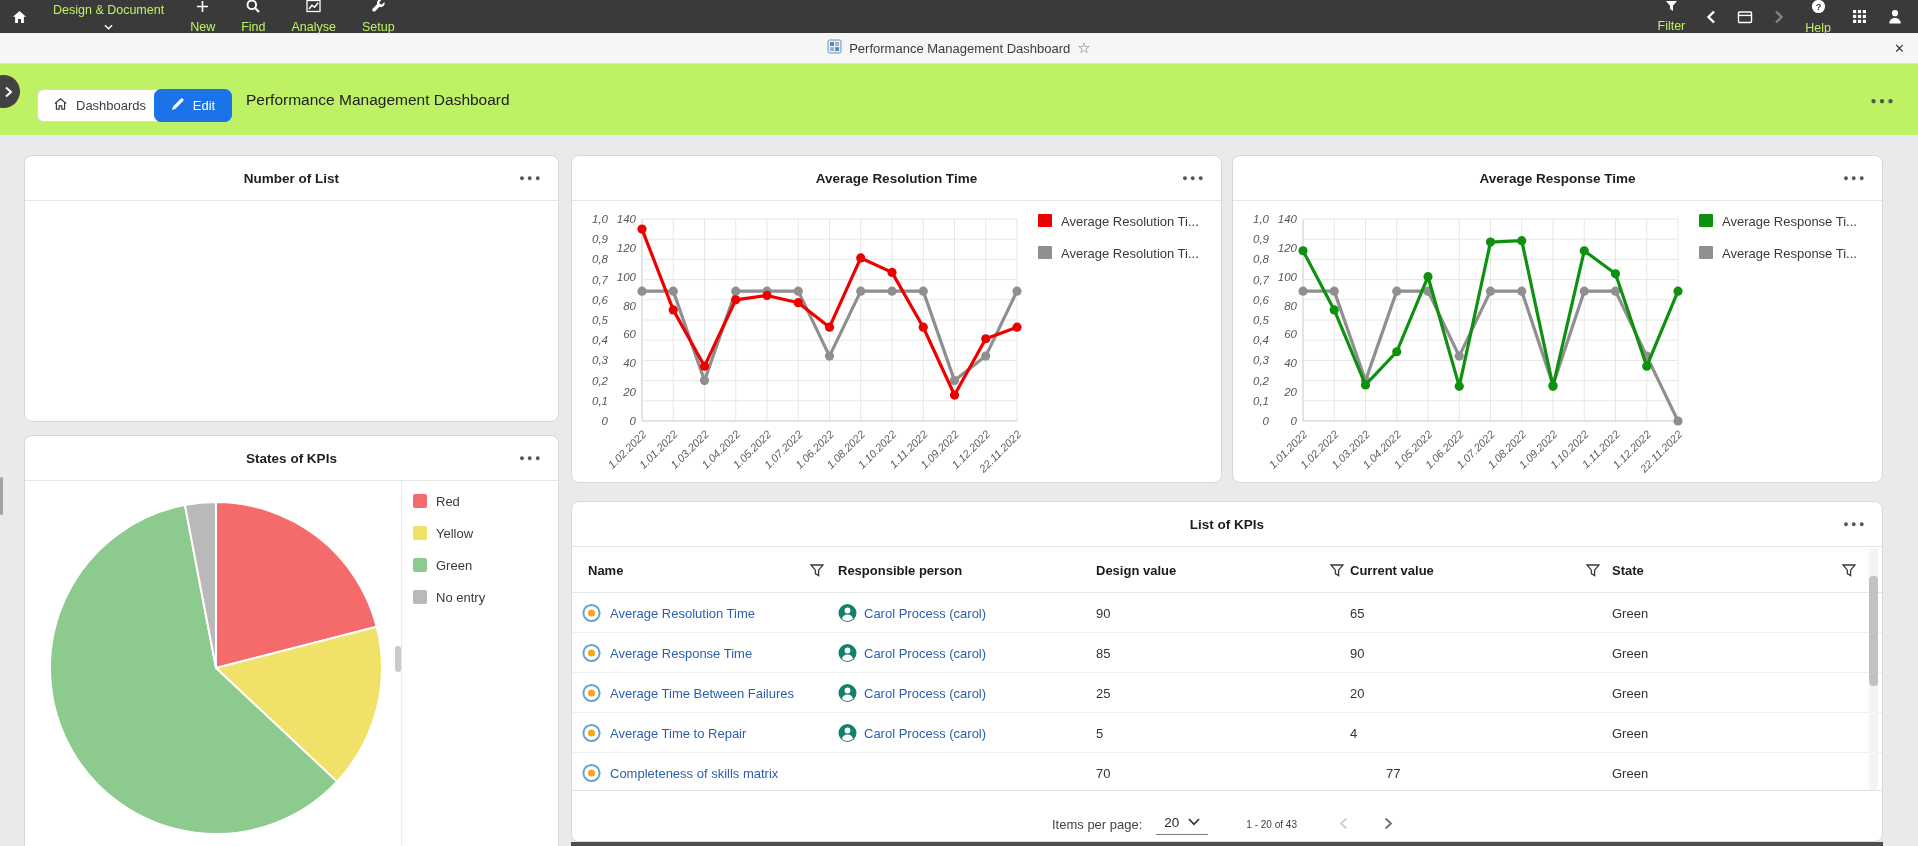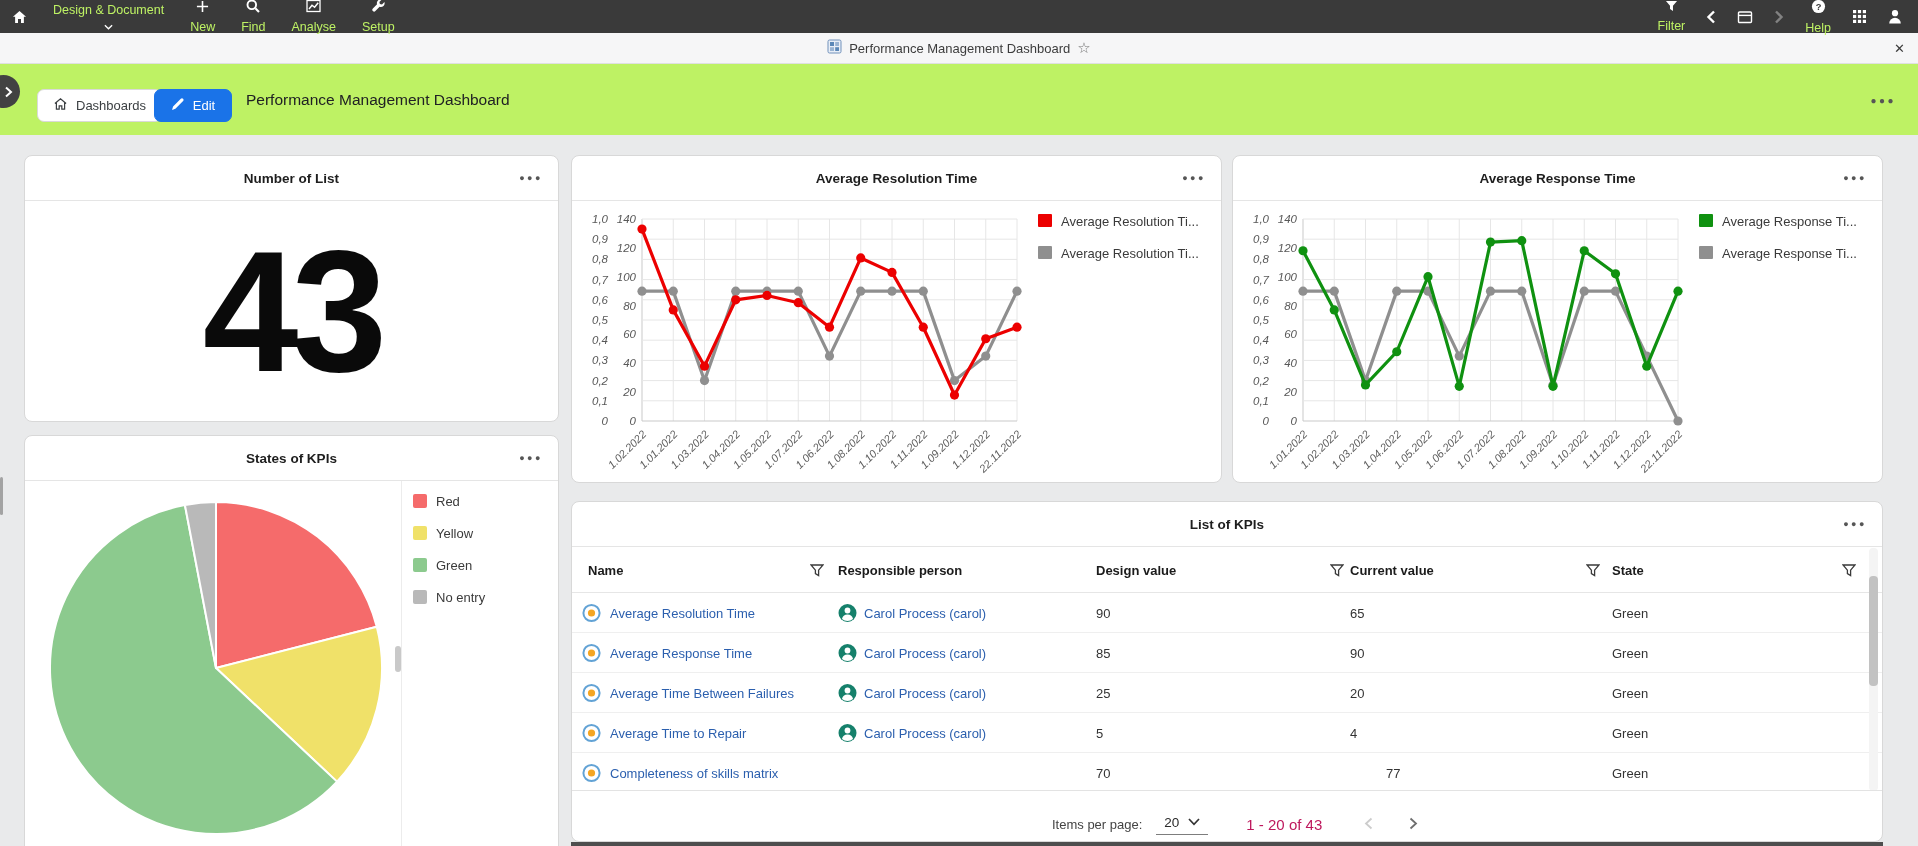--- a/index.html
+++ b/index.html
@@ -71,21 +71,21 @@
   .t-cell { position:absolute; top:50%; transform:translateY(-50%); font-size:13px; color:#333; white-space:nowrap; }
   .t-link { color:#2b5fae; text-decoration:none; cursor:pointer; }
   .t-icon { position:absolute; top:50%; transform:translateY(-50%); width:19px; height:19px; }
   .t-scrolltrack { position:absolute; right:4px; top:46px; width:9px; height:243px; background:#f4f4f4; border-radius:4px; }
   .t-scrollthumb { position:absolute; left:0; top:28px; width:9px; height:110px; background:#c2c2c2; border-radius:4px; cursor:pointer; }
   .t-footer { position:absolute; left:0; right:0; top:288px; height:68px; border-top:1px solid #e3e3e3; }
   .t-foot-inner { position:absolute; left:480px; top:0; height:100%; display:flex; align-items:center; }
   .tf-label { font-size:13px; color:#444; }
   .tf-select { display:flex; align-items:center; gap:9px; margin-left:14px; padding:0 8px 4px 8px; border-bottom:1px solid #7d7d7d; cursor:pointer; }
   .tf-select span { font-size:13.5px; color:#2a2a2a; }
-  .tf-range { font-size:15px; color:#be185d; margin-left:38px; }
+  .tf-range { font-size:10px; color:#404040; margin-left:38px; }
   .tf-nav { margin-left:42px; display:flex; align-items:center; gap:36px; }
   .bottom-strip { position:absolute; left:571px; top:842px; width:1312px; height:4px; background:#4e4e4e; z-index:8; cursor:pointer; }
 </style>
 </head>
 <body>
 
 <nav class="navbar">
   <div class="nav-left">
     <div class="nav-item">
       <span>
@@ -246,23 +246,20 @@
   </div>
   <div class="ph-title">Performance Management Dashboard</div>
   <div class="dots ph-dots">●●●</div>
 </div>
 <div class="left-handle"></div>
 
 <div class="card card-kpi">
   <div class="card-h">
     <span class="card-title">Number of List</span>
     <span class="dots card-menu">●●●</span>
-  </div>
-  <div class="kpi-body">
-    <span class="kpi-number">43</span>
   </div>
 </div>
 
 <div class="card card-states">
   <div class="card-h">
     <span class="card-title">States of KPIs</span>
     <span class="dots card-menu">●●●</span>
   </div>
   <div class="pie-svg"><svg viewBox="0 0 334 334" width="334" height="334">
         <path d="M 167 167 L 167 1 A 166 166 0 0 1 327.7848047473528 125.71747873063413 Z" fill="#f56b6b" stroke="#fff" stroke-width="2" stroke-linejoin="round"></path>

